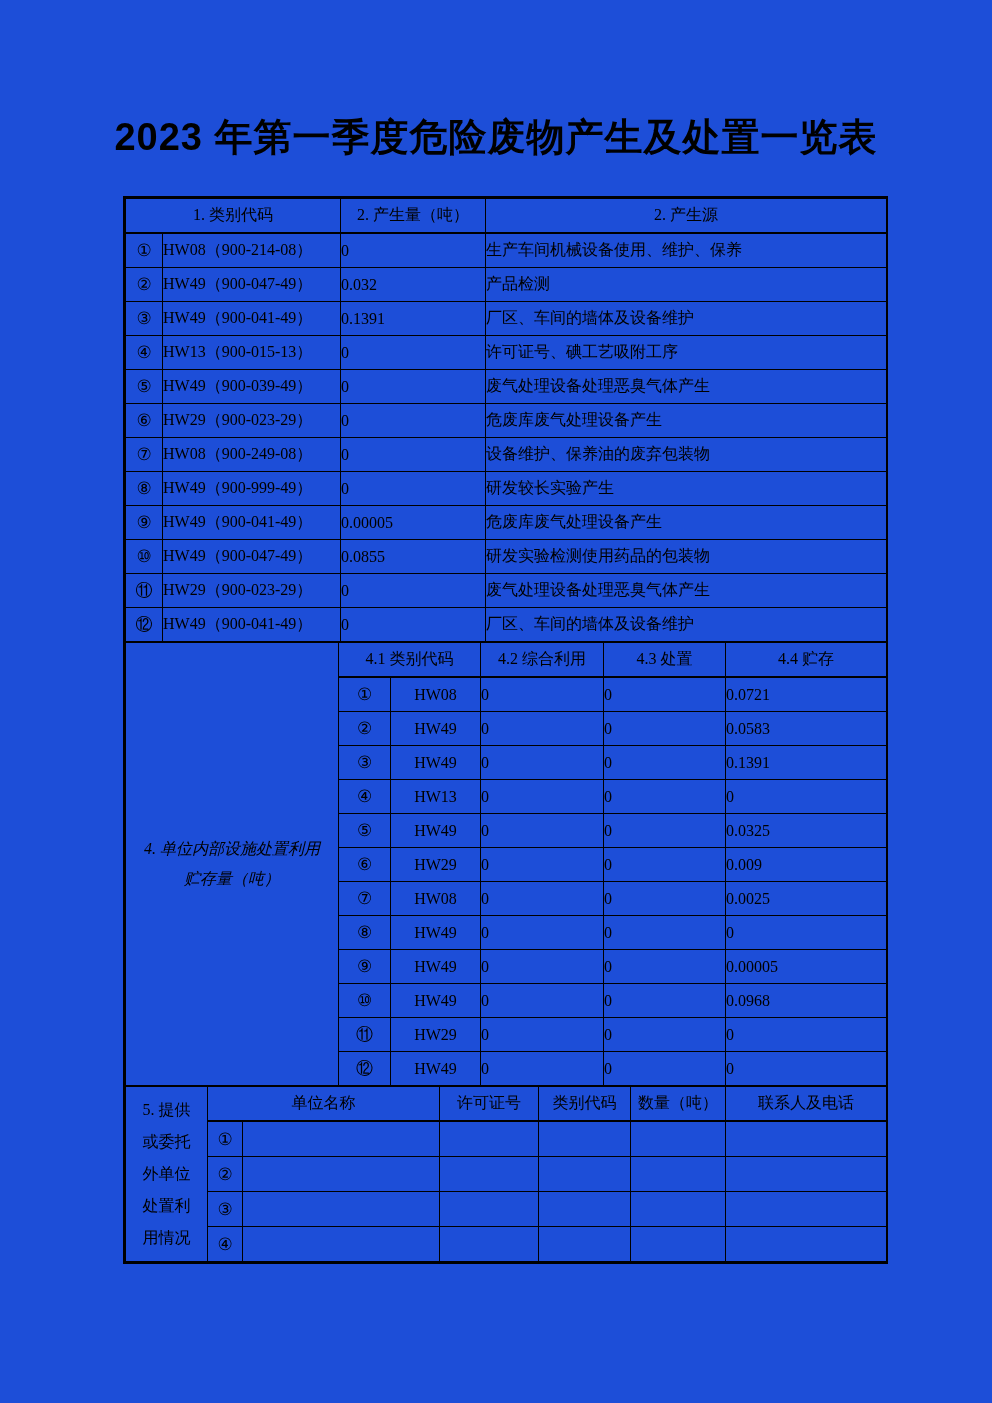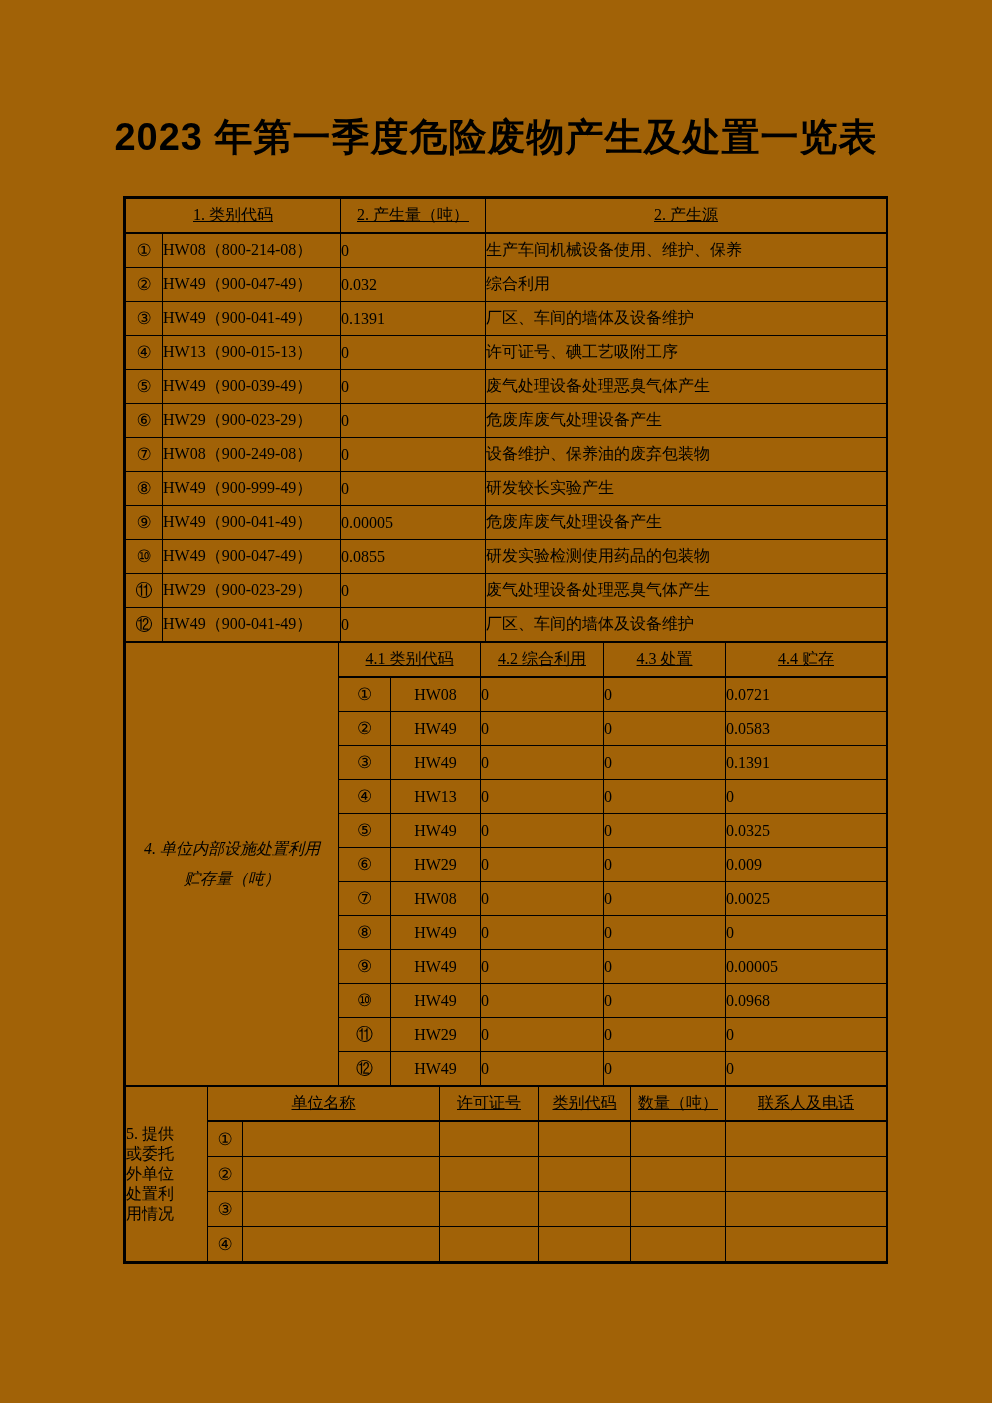--- a/index.html
+++ b/index.html
@@ -1,20 +1,20 @@
 <!DOCTYPE html>
 <html><head>
 <meta charset="utf-8">
 <style>
   html, body { margin: 0; padding: 0; background: #ffffff; }
   .page {
     position: relative;
     width: 992px;
     height: 1403px;
-    background: #a16207;
+    background: #1d4ed8;
     color: #000000;
     font-family: "Liberation Serif", "DejaVu Serif", serif;
   }
   .title {
     position: absolute;
     top: 112px;
     left: 0;
     width: 100%;
     margin: 0;
     text-align: center;
@@ -41,36 +41,36 @@
   table.tbl th, table.tbl td {
     border: 1px solid #000000;
     padding: 0;
     vertical-align: middle;
     overflow: hidden;
     height: 33px;
   }
   table.tbl th {
     font-weight: normal;
     border-bottom-width: 2px;
-    text-decoration: underline;
   }
   table.s5 td { height: 34px; }
   .c { text-align: center; }
   .l { text-align: left; padding-left: 9px; }
   .num { text-align: center; font-size: 17px; }
   .lbl {
     white-space: pre-line;
     text-align: center;
     line-height: 30px;
     border-bottom-width: 2px;
     font-style: italic;
   }
   .lbl5 {
     white-space: pre-line;
-    line-height: 20px;
+    text-align: center;
+    line-height: 32px;
   }
 </style>
 </head>
 <body>
 
 <div class="page">
 
   <h1 class="title">2023 年第一季度危险废物产生及处置一览表</h1>
 
   <div class="table-wrap">
@@ -83,29 +83,29 @@
           <col style="width:401px">
         </colgroup>
       <tbody>
           <tr>
         <th colspan="2">1. 类别代码</th>
         <th>2. 产生量（吨）</th>
         <th>2. 产生源</th>
       </tr>
       <tr>
         <td class="num">①</td>
-        <td class="l">HW08（800-214-08）</td>
+        <td class="l">HW08（900-214-08）</td>
         <td class="l">0</td>
         <td class="l">生产车间机械设备使用、维护、保养</td>
       </tr>
       <tr>
         <td class="num">②</td>
         <td class="l">HW49（900-047-49）</td>
         <td class="l">0.032</td>
-        <td class="l">综合利用</td>
+        <td class="l">产品检测</td>
       </tr>
       <tr>
         <td class="num">③</td>
         <td class="l">HW49（900-041-49）</td>
         <td class="l">0.1391</td>
         <td class="l">厂区、车间的墙体及设备维护</td>
       </tr>
       <tr>
         <td class="num">④</td>
         <td class="l">HW13（900-015-13）</td>

